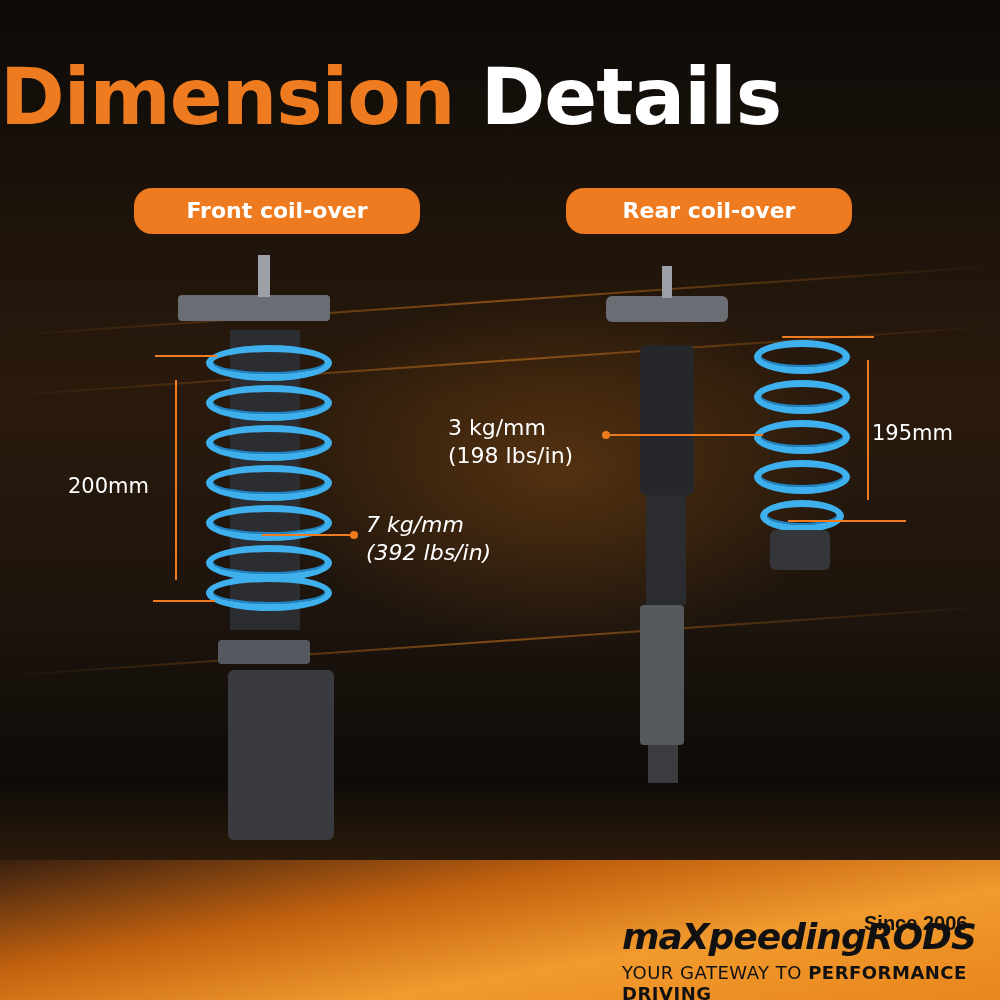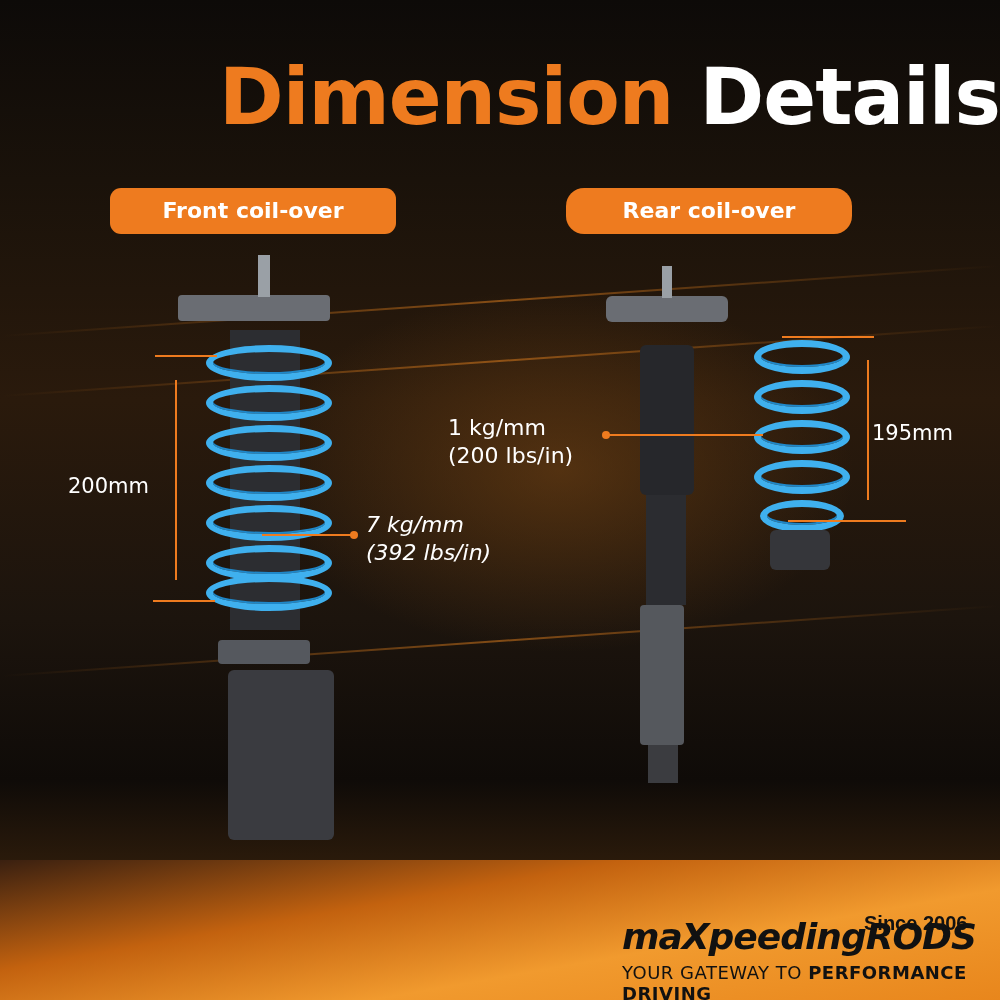--- a/index.html
+++ b/index.html
@@ -3,21 +3,21 @@
 <meta charset="utf-8">
 <style>
   html, body { margin:0; padding:0; }
   body { width:1000px; height:1000px; overflow:hidden; position:relative;
     font-family:"Liberation Sans", sans-serif;
     background:
       radial-gradient(ellipse 420px 260px at 560px 470px, rgba(120,70,20,0.55), transparent 70%),
       linear-gradient(180deg, #0d0a08 0%, #1a120a 18%, #2a1a0c 40%, #1c140d 62%, #0f0b08 78%, #2a1a0b 86%, #c86a12 100%);
   }
   .bg-streak { position:absolute; left:0; width:1000px; height:2px; background:linear-gradient(90deg, transparent, rgba(230,130,30,0.5), transparent); transform:rotate(-4deg);}
-  .title { position:absolute; top:52px; left:0; width:1000px; text-align:right;
+  .title { position:absolute; top:52px; left:0; width:1000px; text-align:left;
     font-family:"DejaVu Sans", sans-serif; font-weight:900; font-size:78px; letter-spacing:-1px; }
   .title .t1 { color:#ee7b1f; }
   .title .t2 { color:#ffffff; }
   .pill { position:absolute; top:188px; height:46px; width:286px; border-radius:18px; background:#ee7b1f;
     color:#fff; font-family:"DejaVu Sans", sans-serif; font-weight:bold; font-size:22px; line-height:46px; text-align:center; }
   .dim-label { position:absolute; color:#fff; font-family:"DejaVu Sans", sans-serif; font-size:21px;text-align:center; }
   .rate-label { position:absolute; color:#fff; font-family:"DejaVu Sans", sans-serif; font-size:22px; line-height:28px; }
   .line { position:absolute; background:#ee7b1f; }
   .dot { position:absolute; width:8px; height:8px; border-radius:50%; background:#ee7b1f; }
   .shock-part { position:absolute; }
@@ -34,21 +34,21 @@
 
 <div class="bg-streak" style="top:300px;"></div>
 <div class="bg-streak" style="top:360px;"></div>
 <div class="bg-streak" style="top:640px;"></div>
 
 <div class="title">
   <span class="t1">Dimension</span>
   <span class="t2">Details</span>
 </div>
 
-<div class="pill" style="left:110px;border-radius:11px;">Front coil-over</div>
+<div class="pill" style="left:134px;">Front coil-over</div>
 <div class="pill" style="left:566px;">Rear coil-over</div>
 
 <div>
   <div class="shock-part" style="left:178px;top:295px;width:152px;height:26px;background:#6a6d73;border-radius:4px;"></div>
   <div class="shock-part" style="left:258px;top:255px;width:12px;height:42px;background:#9aa0a6;"></div>
   <div class="shock-part" style="left:230px;top:330px;width:70px;height:300px;background:#2c2d31;"></div>
   <div class="coil" style="left:206px;top:345px;width:112px;height:22px;"></div>
   <div class="coil" style="left:206px;top:385px;width:112px;height:22px;"></div>
   <div class="coil" style="left:206px;top:425px;width:112px;height:22px;"></div>
   <div class="coil" style="left:206px;top:465px;width:112px;height:22px;"></div>
@@ -88,20 +88,20 @@
 </div>
 
 <div class="line" style="left:782px;top:336px;width:92px;height:2px;"></div>
 <div class="line" style="left:788px;top:520px;width:118px;height:2px;"></div>
 <div class="line" style="left:867px;top:360px;width:2px;height:140px;"></div>
 <div class="dim-label" style="left:872px;top:421px;">195mm</div>
 
 <div class="line" style="left:607px;top:434px;width:156px;height:2px;"></div>
 <div class="dot" style="left:602px;top:431px;"></div>
 <div class="rate-label" style="left:448px;top:414px;">
-  <div>1 kg/mm</div>
-  <div>(200 lbs/in)</div>
+  <div>3 kg/mm</div>
+  <div>(198 lbs/in)</div>
 </div>
 
 <div class="footer-bar"></div>
 <div class="logo">maXpeedingRODS</div>
 <div class="since">Since 2006</div>
 <div class="tagline"><span>YOUR GATEWAY TO </span><b>PERFORMANCE DRIVING</b></div>
 
 </body></html>

